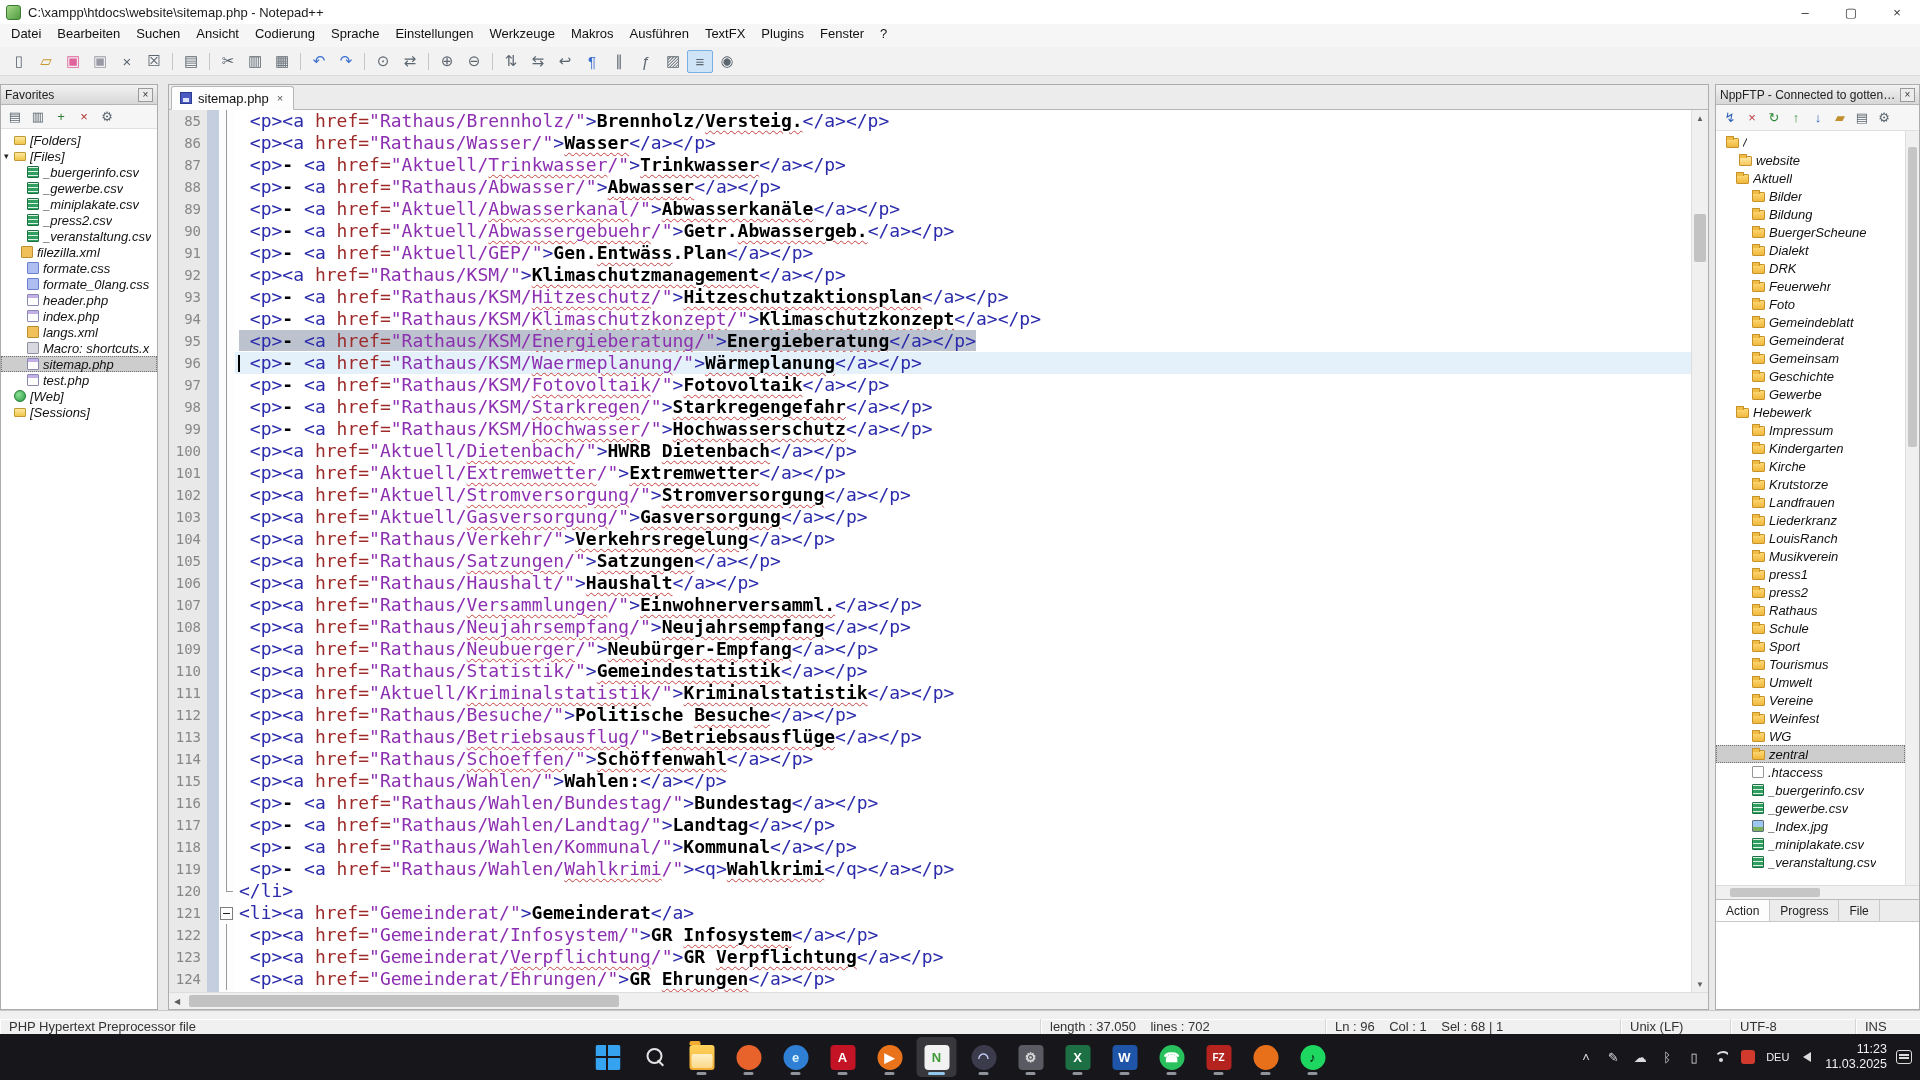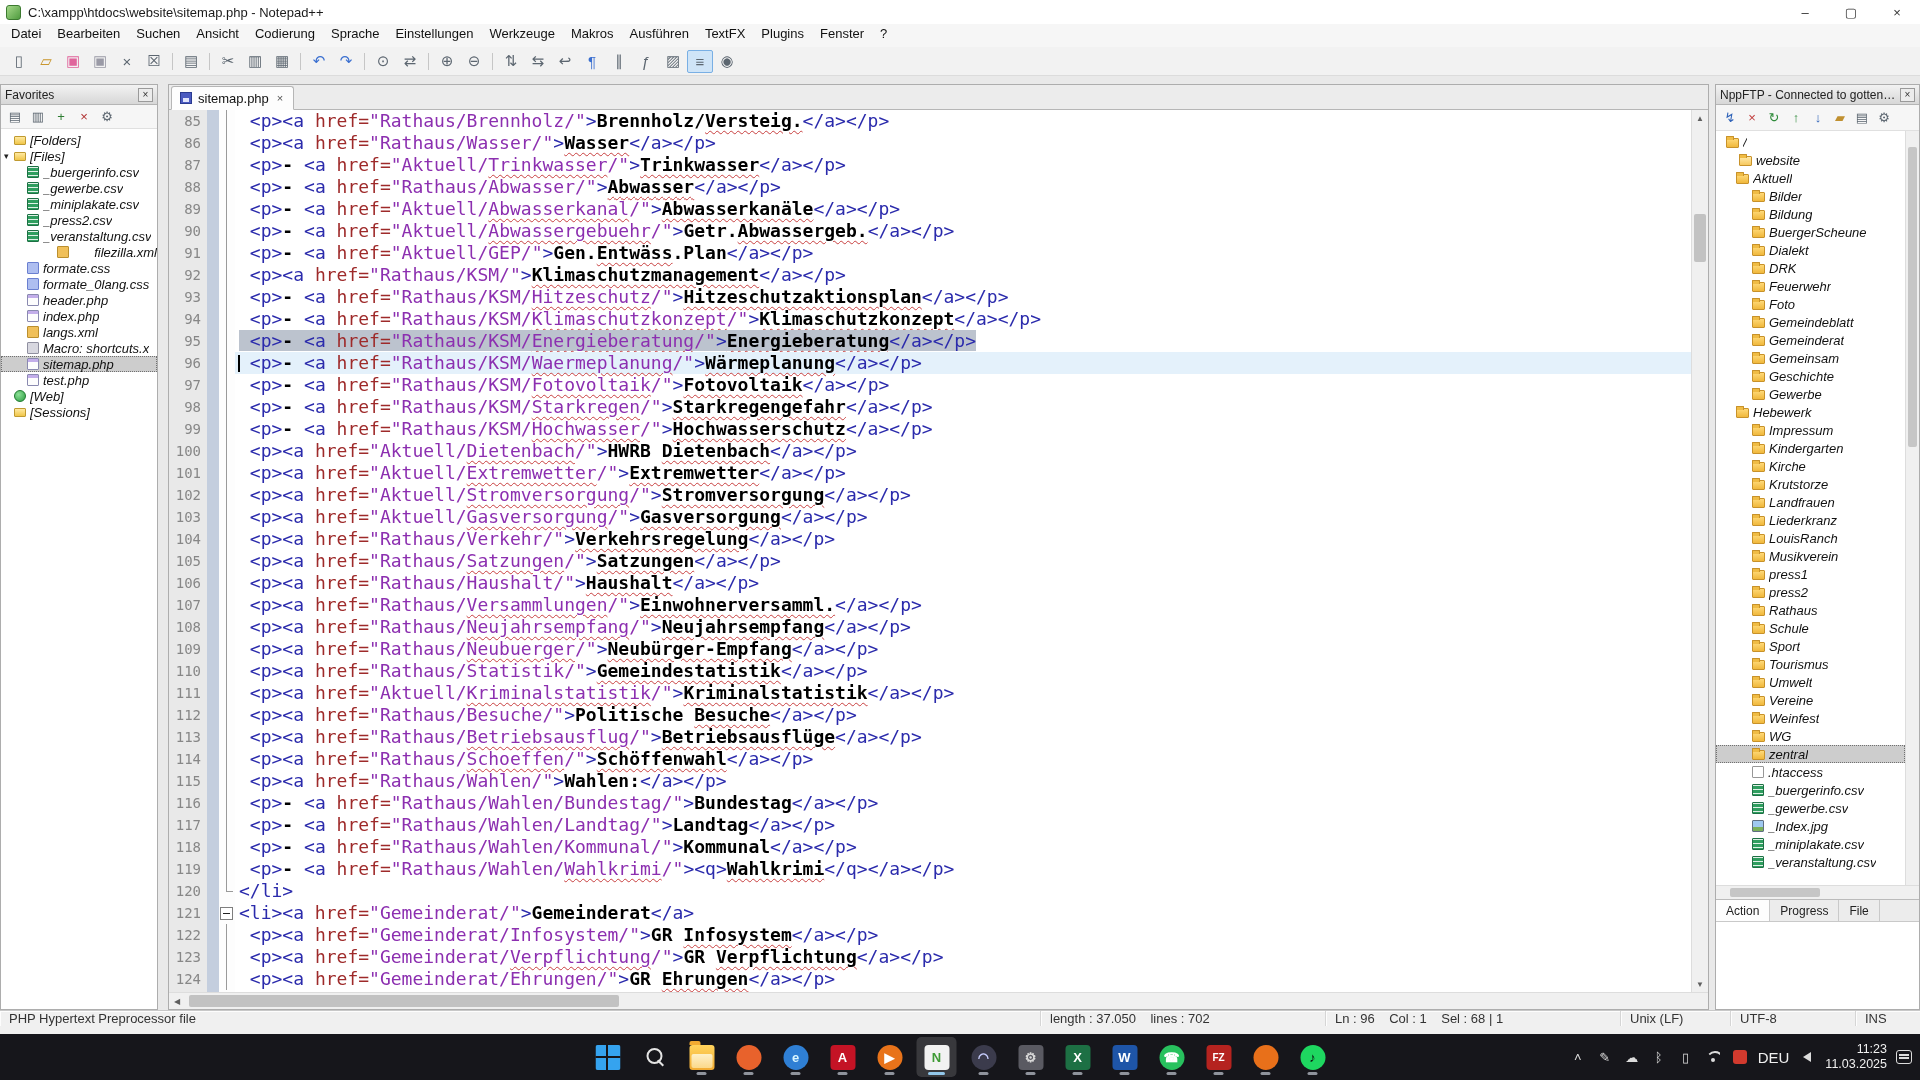--- a/index.html
+++ b/index.html
@@ -113,21 +113,21 @@
   .ftp-vscroll{width:14px;background:#f0f0f0;border-left:1px solid #ddd;position:relative;flex:none;}
   .ftp-vthumb{position:absolute;left:2px;right:2px;top:16px;height:300px;background:#c6c6c6;border-radius:2px;}
   .ftp-hscroll{height:14px;background:#f0f0f0;border-top:1px solid #ddd;position:relative;flex:none;}
   .ftp-hthumb{position:absolute;left:14px;top:2px;height:9px;width:90px;background:#c6c6c6;border-radius:2px;}
   .ftp-tabs{height:22px;background:#ececec;border-top:1px solid #bbb;display:flex;align-items:stretch;font-size:12px;flex:none;}
   .ftp-tab{padding:0 10px;display:flex;align-items:center;border-right:1px solid #c9c9c9;color:#222;}
   .ftp-tab.active{background:#fdfdfd;}
   .ftp-list{height:88px;background:#fff;border-top:1px solid #c9c9c9;flex:none;}
   
   .statusbar{height:24px;background:#f0f0f0;border-top:1px solid #c8c8c8;display:flex;
-    align-items:flex-start;font-size:13px;color:#333;flex:none;}
+    align-items:flex-end;font-size:13px;color:#333;flex:none;}
   .sb-sec{display:flex;align-items:center;padding:0 9px;border-right:1px solid #d5d5d5;
     box-shadow:inset 1px 1px 0 #fdfdfd;white-space:pre;overflow:hidden;}
   .sb-doctype{flex:1;}
   .sb-w1{width:285px;}.sb-w2{width:295px;}.sb-w3{width:110px;}.sb-w4{width:125px;}.sb-w5{width:64px;border-right:none;}
   
   #taskbar{position:absolute;left:0;top:1034px;width:1920px;height:46px;background:#16161b;
     display:flex;align-items:center;}
   .tb-apps{position:absolute;left:50%;transform:translateX(-50%);display:flex;align-items:center;gap:7px;height:46px;}
   .tb-app{width:40px;height:40px;border-radius:5px;display:flex;align-items:center;justify-content:center;position:relative;}
   .tb-app.active{background:rgba(255,255,255,.15);}
@@ -154,21 +154,21 @@
   
   .tb-tray{position:absolute;right:8px;top:0;height:46px;display:flex;align-items:center;gap:9px;color:#e8e8e8;}
   .tray-ic{width:18px;height:18px;display:flex;align-items:center;justify-content:center;font-size:13px;color:#dcdcdc;position:relative;}
   .tray-wifi{width:14px;height:12px;position:relative;overflow:hidden;}
   .tray-wifi::before{content:"";position:absolute;left:0;top:0;width:14px;height:14px;
     border:2px solid #dcdcdc;border-radius:50%;clip-path:polygon(50% 50%,0 0,100% 0);}
   .tray-wifi::after{content:"";position:absolute;left:5px;top:7px;width:4px;height:4px;background:#dcdcdc;border-radius:50%;}
   .tray-volume{width:0;height:0;border-top:5px solid transparent;border-bottom:5px solid transparent;
     border-right:8px solid #dcdcdc;position:relative;}
   .tray-red{width:14px;height:14px;background:#d23a2e;border-radius:3px;}
-  .tray-lang{font-size:15px;color:#f0f0f0;}
+  .tray-lang{font-size:11px;color:#f0f0f0;}
   .tray-clock{text-align:right;font-size:12.5px;line-height:15px;color:#f0f0f0;}
   .tray-notif{width:16px;height:14px;border:1.5px solid #dcdcdc;border-radius:3px;position:relative;}
   .tray-notif::after{content:"";position:absolute;left:2px;top:3px;right:2px;height:1.5px;background:#dcdcdc;
     box-shadow:0 3px 0 #dcdcdc;}
 </style>
 </head>
 <body>
 
 <div id="window">
   <div class="titlebar">
@@ -273,21 +273,21 @@
           <div class="fav-row" style="padding-left: 16px;">
             <span class="tree-arrow"></span>
             <span class="fico csv-file-icon"></span>
             <span class="row-label">_press2.csv</span>
           </div>
           <div class="fav-row" style="padding-left: 16px;">
             <span class="tree-arrow"></span>
             <span class="fico csv-file-icon"></span>
             <span class="row-label">_veranstaltung.csv</span>
           </div>
-          <div class="fav-row" style="padding-left: 24px; justify-content: space-between;">
+          <div class="fav-row" style="padding-left: 10px;">
             <span class="tree-arrow"></span>
             <span class="fico xml-file-icon"></span>
             <span class="row-label">filezilla.xml</span>
           </div>
           <div class="fav-row" style="padding-left: 16px;">
             <span class="tree-arrow"></span>
             <span class="fico css-file-icon"></span>
             <span class="row-label">formate.css</span>
           </div>
           <div class="fav-row" style="padding-left: 16px;">

